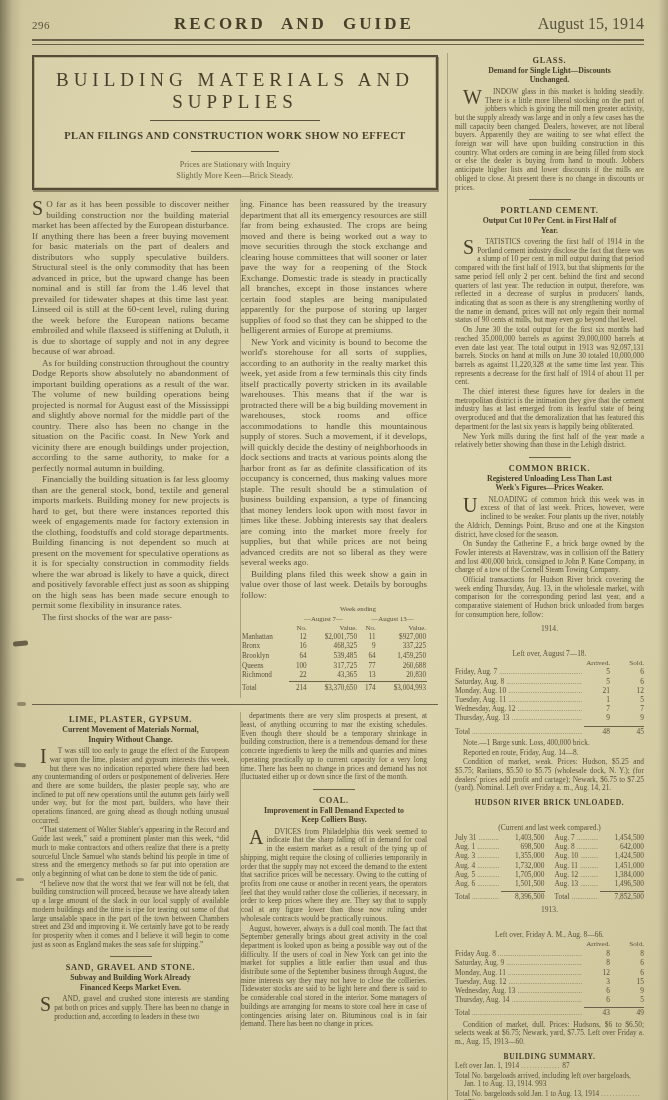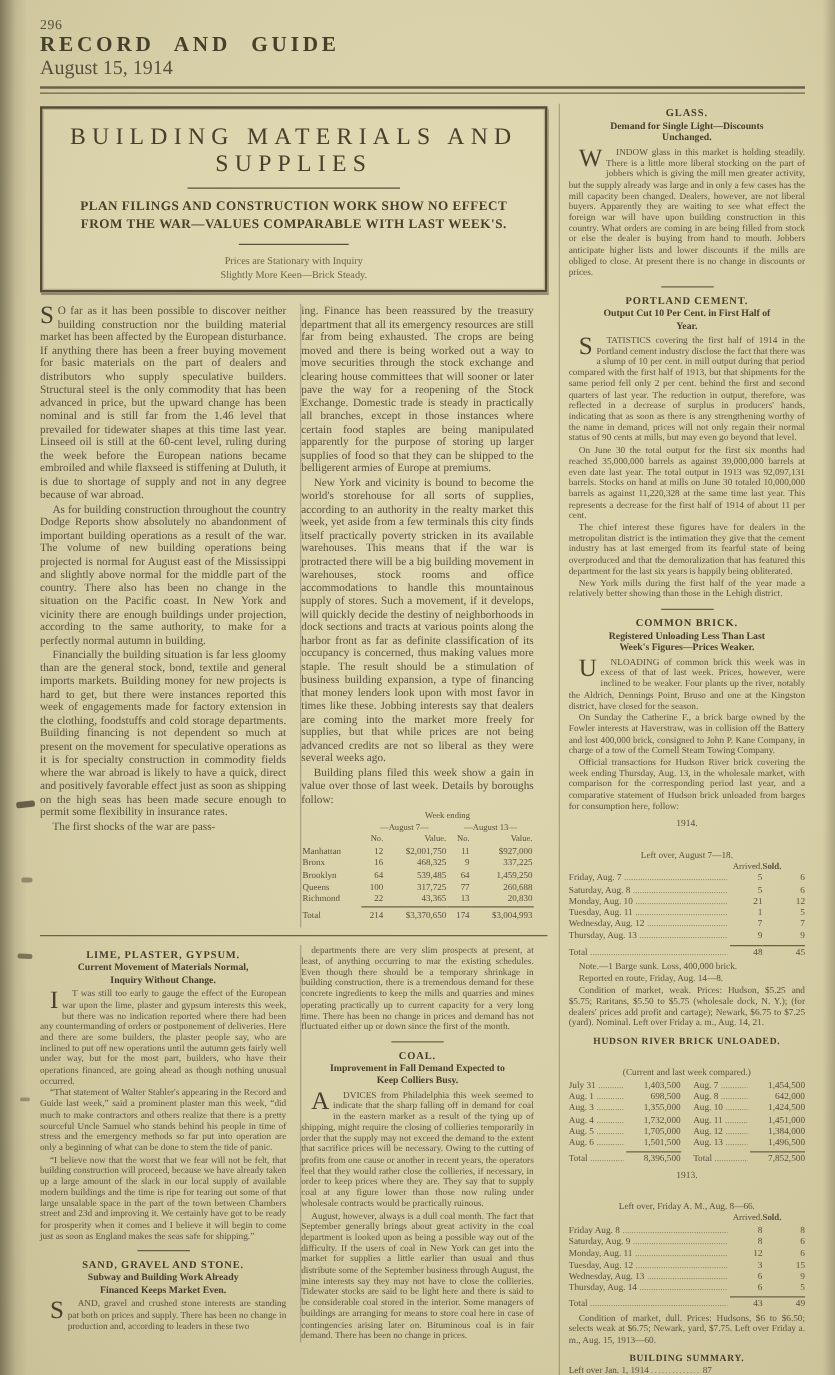--- a/index.html
+++ b/index.html
@@ -12,21 +12,21 @@
   .page::before{content:"";position:absolute;left:0;top:0;bottom:0;width:22px;
     background:linear-gradient(90deg, rgba(62,55,36,.55), rgba(62,55,36,.12) 55%, transparent);pointer-events:none;}
   .page::after{content:"";position:absolute;right:0;top:0;bottom:0;width:10px;
     background:linear-gradient(270deg, rgba(62,55,36,.25), transparent);pointer-events:none;}
   .smudge{position:absolute;background:#453e2c;border-radius:2px;pointer-events:none;}
   .s1{left:13px;top:641px;width:15px;height:5px;opacity:.75;transform:rotate(-6deg);}
   .s2{left:17px;top:702px;width:9px;height:4px;opacity:.45;}
   .s3{left:14px;top:763px;width:12px;height:4px;opacity:.6;transform:rotate(4deg);}
   .s4{left:16px;top:878px;width:8px;height:3px;opacity:.4;}
 
-  .hdr{display:flex;align-items:baseline;justify-content:space-between;margin-bottom:5px;flex-direction:column;}
+  .hdr{display:flex;align-items:baseline;justify-content:space-between;margin-bottom:5px;}
   .pageno{font-size:11px;letter-spacing:.5px;}
   .masthead{font-size:17px;font-weight:bold;letter-spacing:3px;word-spacing:9px;color:#453f2b;}
   .issuedate{font-size:16px;}
   .rule-double{border-top:2px solid #6a6248;border-bottom:1px solid #6a6248;height:3px;margin-bottom:8px;}
 
   .content{display:flex;gap:9px;}
   .main-left{flex:0 0 406px;width:406px;}
   .right-col{flex:1;border-left:1px solid rgba(96,87,62,.4);padding-left:7px;min-width:0;}
 
   .lead-box{border:2px solid #544c36;box-shadow:1px 2px 0 rgba(62,55,36,.45), inset 0 0 0 1px rgba(84,76,54,.25);
@@ -57,21 +57,21 @@
   .btable .num{text-align:right;}
   .btable .cap{text-align:center;}
   .btable .grp{text-align:center;}
   .btable tr.tot td{padding-top:2px;}
   .btable tr.tot td.num{border-top:1px solid #6a6248;}
 
   .tbl-year{text-align:center;font-size:7.6px;margin:4px 0 1px;}
   .tbl-cap{text-align:center;font-size:7.4px;margin:16px 0 1px;}
   .lhdr{display:flex;justify-content:flex-end;font-size:7.1px;line-height:8.8px;}
   .lhdr .h-a{flex:0 0 52px;text-align:right;}
-  .lhdr .h-s{flex:0 0 34px;font-weight:bold;}
+  .lhdr .h-s{flex:0 0 34px;text-align:right;}
   .lrow{display:flex;align-items:baseline;font-size:7.4px;line-height:9.2px;}
   .l-day{white-space:nowrap;}
   .l-dots{flex:1;overflow:hidden;white-space:nowrap;color:#837b5e;margin:0 2px;}
   .l-dots::after{content:"..................................................................";}
   .l-a{flex:0 0 26px;text-align:right;}
   .l-s{flex:0 0 34px;text-align:right;}
   .lrow.ltot{margin-top:3px;}
   .lrow.ltot .l-a,.lrow.ltot .l-s{border-top:1px solid #6a6248;}
 
   .prow{display:flex;gap:10px;font-size:7.4px;line-height:9.2px;}
@@ -106,21 +106,20 @@
 
   <div class="content">
 
     <div class="main-left">
 
       <div class="lead-box">
         <div class="lead-title">BUILDING MATERIALS AND SUPPLIES</div>
         <hr class="box-rule">
         <div class="lead-sub">
           <div>PLAN FILINGS AND CONSTRUCTION WORK SHOW NO EFFECT</div>
-          <div>FROM THE WAR—VALUES COMPARABLE WITH LAST WEEK'S.</div>
         </div>
         <hr class="box-rule short">
         <div class="lead-deck">
           <div>Prices are Stationary with Inquiry</div>
           <div>Slightly More Keen—Brick Steady.</div>
         </div>
       </div>
 
       <div class="two-cols lead-text">
         <div class="colA">

